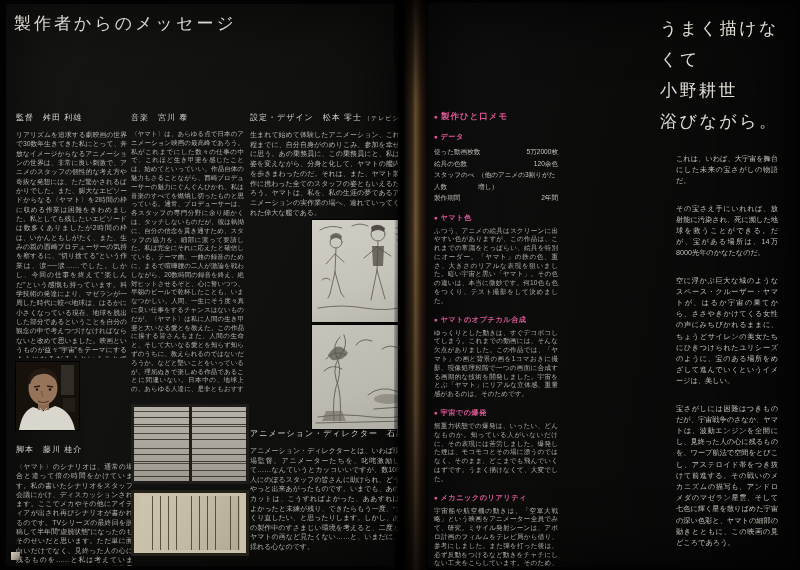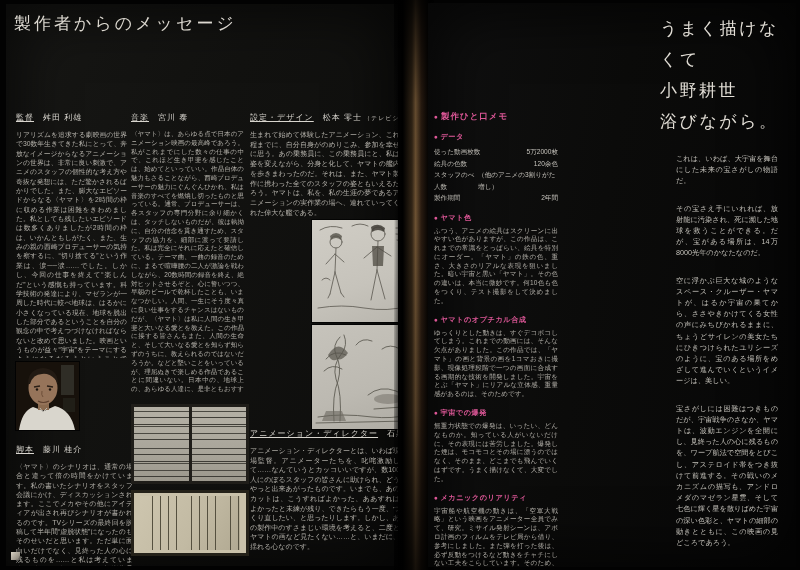--- a/index.html
+++ b/index.html
@@ -28,21 +28,21 @@
     background:linear-gradient(180deg,rgba(0,0,0,.85) 0%,rgba(0,0,0,.1) 18%,rgba(0,0,0,0) 40%,rgba(0,0,0,.25) 72%,rgba(0,0,0,.8) 100%);
   }
 
   .spread-title{
     position:absolute;font-size:17px;letter-spacing:3px;color:#dcd8d0;
     font-family:"Liberation Serif","DejaVu Serif",serif;font-weight:500;
   }
   #title-left{left:8px;top:8px;text-align:center;}
 
   .credit-header{font-size:8px;color:#d8d5ce;letter-spacing:1px;white-space:nowrap;}
-  .credit-header .role{margin-right:9px;text-decoration:underline;}
+  .credit-header .role{margin-right:9px;}
   .credit-header .note{font-size:6px;color:#b6b3ac;margin-left:2px;}
   .body-text{
     text-align:justify;color:#b5b2ab;margin-top:7px;overflow:hidden;
   }
   .col{position:absolute;}
 
   #col-director{left:10px;top:108px;width:111px;}
   #col-director .body-text{font-size:6.8px;line-height:9.35px;height:228px;}
 
   #director-photo{

